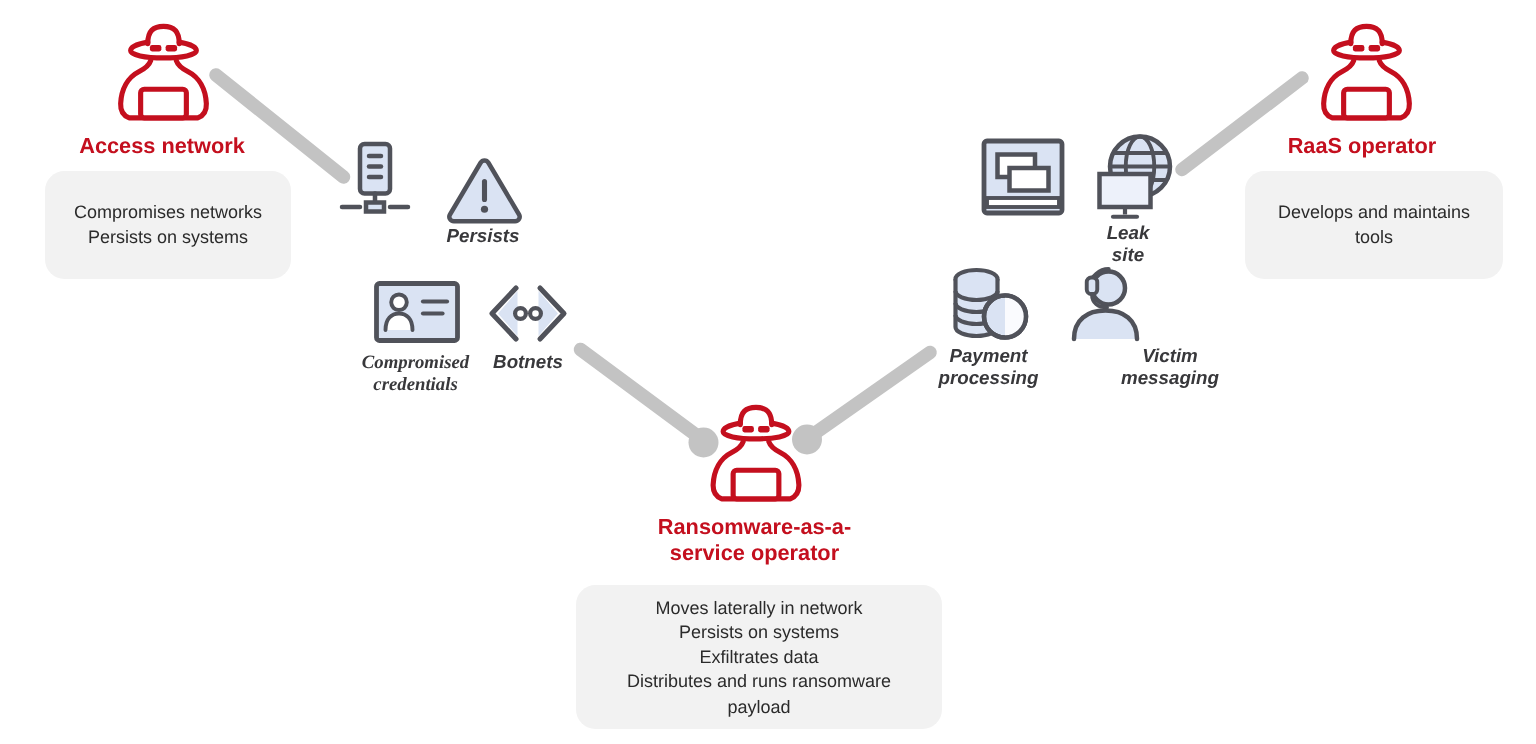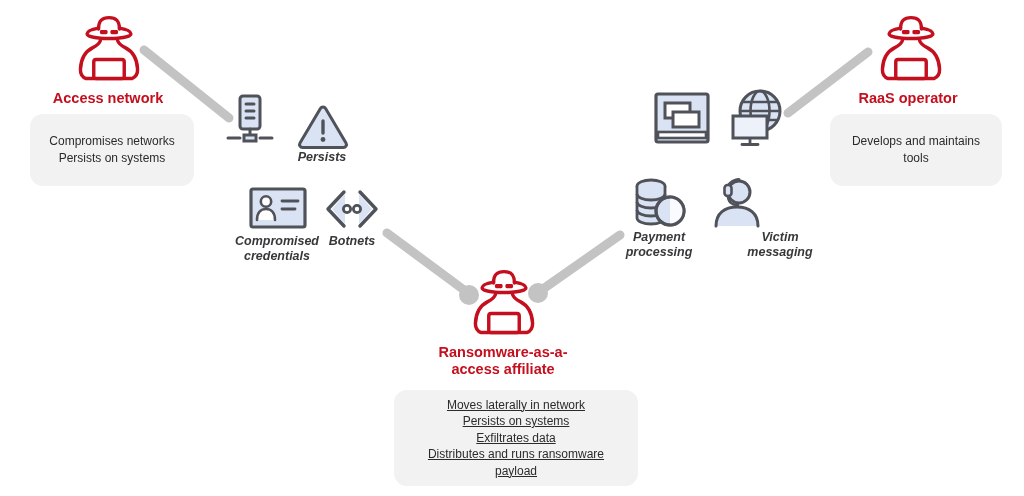--- a/index.html
+++ b/index.html
@@ -76,21 +76,21 @@
   </svg>
   <div class="abs tool-label" style="left:287px;top:150px;width:70px;">Persists</div>
 
   <svg class="abs icon" style="left:249px;top:187px" width="58" height="42" viewBox="0 0 58 42">
     <rect x="2" y="2" width="54" height="38" rx="2" fill="#DAE3F3" stroke="#50525A" stroke-width="3.2"></rect>
     <circle cx="17" cy="14.5" r="5.2" fill="#ffffff" stroke="#50525A" stroke-width="2.6"></circle>
     <path d="M8,33 C8,25.5 12,22 17,22 C22,22 26,25.5 26,33" fill="#ffffff" stroke="#50525A" stroke-width="2.6" stroke-linecap="round"></path>
     <line x1="33" y1="14" x2="49" y2="14" stroke="#50525A" stroke-width="2.8" stroke-linecap="round"></line>
     <line x1="33" y1="22" x2="46" y2="22" stroke="#50525A" stroke-width="2.8" stroke-linecap="round"></line>
   </svg>
-  <div class="abs tool-label" style="left:227px;top:234px;width:100px;">Compromised
+  <div class="abs tool-label" style="left:227px;top:234px;width:100px;font-family:Liberation Serif, serif;">Compromised
 credentials</div>
 
   <svg class="abs icon" style="left:324px;top:187px" width="56" height="44" viewBox="0 0 56 44">
     <path d="M21,7 L8,22 L21,37 Z" fill="#DAE3F3"></path>
     <path d="M35,7 L48,22 L35,37 Z" fill="#DAE3F3"></path>
     <g fill="none" stroke="#50525A" stroke-width="3.4" stroke-linecap="round" stroke-linejoin="round">
       <path d="M20,5 L4,22 L20,39"></path>
       <path d="M36,5 L52,22 L36,39"></path>
     </g>
     <circle cx="23" cy="22" r="3.6" fill="#ffffff" stroke="#50525A" stroke-width="2.8"></circle>
@@ -102,22 +102,22 @@
     <g fill="none" stroke="#C40F1E" stroke-width="3.6" stroke-linecap="round" stroke-linejoin="round">
       <path d="M31,16 C31,7 35,4 42,4 C49,4 53,7 53,16"></path>
       <path d="M31,15 C25,16 19,18 19,21 C19,24 29,26 42,26 C55,26 65,24 65,21 C65,18 59,16 53,15"></path>
       <path d="M33,28 C32,31 29,33.5 25,35.5 C17,39.5 12.5,48 12,58 C11.8,63 14,66.5 18,68 L66,68 C70,66.5 72.2,63 72,58 C71.5,48 67,39.5 59,35.5 C55,33.5 52,31 51,28"></path>
       <rect x="26" y="48" width="32" height="20" rx="2.5" fill="#ffffff"></rect>
     </g>
     <rect x="32.5" y="17" width="8" height="4.5" rx="1.5" fill="#C40F1E"></rect>
     <rect x="43.5" y="17" width="8" height="4.5" rx="1.5" fill="#C40F1E"></rect>
   </svg>
   <div class="abs actor-name" style="left:423px;top:344px;width:160px;">Ransomware-as-a-
-access affiliate</div>
-  <div class="abs desc-box" style="left:394px;top:390px;width:244px;height:96px;text-decoration:underline;">Moves laterally in network
+service operator</div>
+  <div class="abs desc-box" style="left:384px;top:390px;width:244px;height:96px;">Moves laterally in network
 Persists on systems
 Exfiltrates data
 Distributes and runs ransomware
 payload</div>
 
   <svg class="abs icon" style="left:654px;top:92px" width="56" height="52" viewBox="0 0 56 52">
     <rect x="2" y="2" width="52" height="48" rx="2" fill="#DAE3F3" stroke="#50525A" stroke-width="3.2"></rect>
     <rect x="11" y="11" width="25" height="15" fill="#ffffff" stroke="#50525A" stroke-width="3"></rect>
     <rect x="19" y="20" width="26" height="15" fill="#ffffff" stroke="#50525A" stroke-width="3"></rect>
     <rect x="4" y="40" width="48" height="6" fill="#ffffff" stroke="#50525A" stroke-width="2.6"></rect>
@@ -126,20 +126,22 @@
   <svg class="abs icon" style="left:731px;top:88px" width="52" height="60" viewBox="0 0 52 60">
     <circle cx="29" cy="23" r="20" fill="#DAE3F3" stroke="#50525A" stroke-width="3"></circle>
     <ellipse cx="29" cy="23" rx="9.5" ry="20" fill="none" stroke="#50525A" stroke-width="2.6"></ellipse>
     <line x1="11" y1="14" x2="47" y2="14" stroke="#50525A" stroke-width="2.6"></line>
     <line x1="9" y1="23" x2="49" y2="23" stroke="#50525A" stroke-width="2.6"></line>
     <line x1="11" y1="32" x2="47" y2="32" stroke="#50525A" stroke-width="2.6"></line>
     <rect x="2" y="28" width="34" height="22" fill="#EDF1FA" stroke="#50525A" stroke-width="3"></rect>
     <line x1="19" y1="50" x2="19" y2="55" stroke="#50525A" stroke-width="2.8"></line>
     <line x1="11" y1="56.5" x2="27" y2="56.5" stroke="#50525A" stroke-width="2.8" stroke-linecap="round"></line>
   </svg>
+  <div class="abs tool-label" style="left:717px;top:148px;width:70px;">Leak
+site</div>
 
   <svg class="abs icon" style="left:633px;top:178px" width="54" height="52" viewBox="0 0 54 52">
     <g fill="#DAE3F3" stroke="#50525A" stroke-width="2.8">
       <path d="M4,8 C4,4.7 10.3,2 18,2 C25.7,2 32,4.7 32,8 C32,11.3 25.7,14 18,14 C10.3,14 4,11.3 4,8 Z"></path>
       <path d="M4,8 L4,40 C4,43.3 10.3,46 18,46 C25.7,46 32,43.3 32,40 L32,8" fill="#DAE3F3"></path>
       <path d="M4,16 C4,19.3 10.3,22 18,22 C25.7,22 32,19.3 32,16" fill="none"></path>
       <path d="M4,24 C4,27.3 10.3,30 18,30 C25.7,30 32,27.3 32,24" fill="none"></path>
       <path d="M4,32 C4,35.3 10.3,38 18,38 C25.7,38 32,35.3 32,32" fill="none"></path>
     </g>
     <circle cx="37" cy="33" r="14" fill="#DAE3F3" stroke="#50525A" stroke-width="3"></circle>

